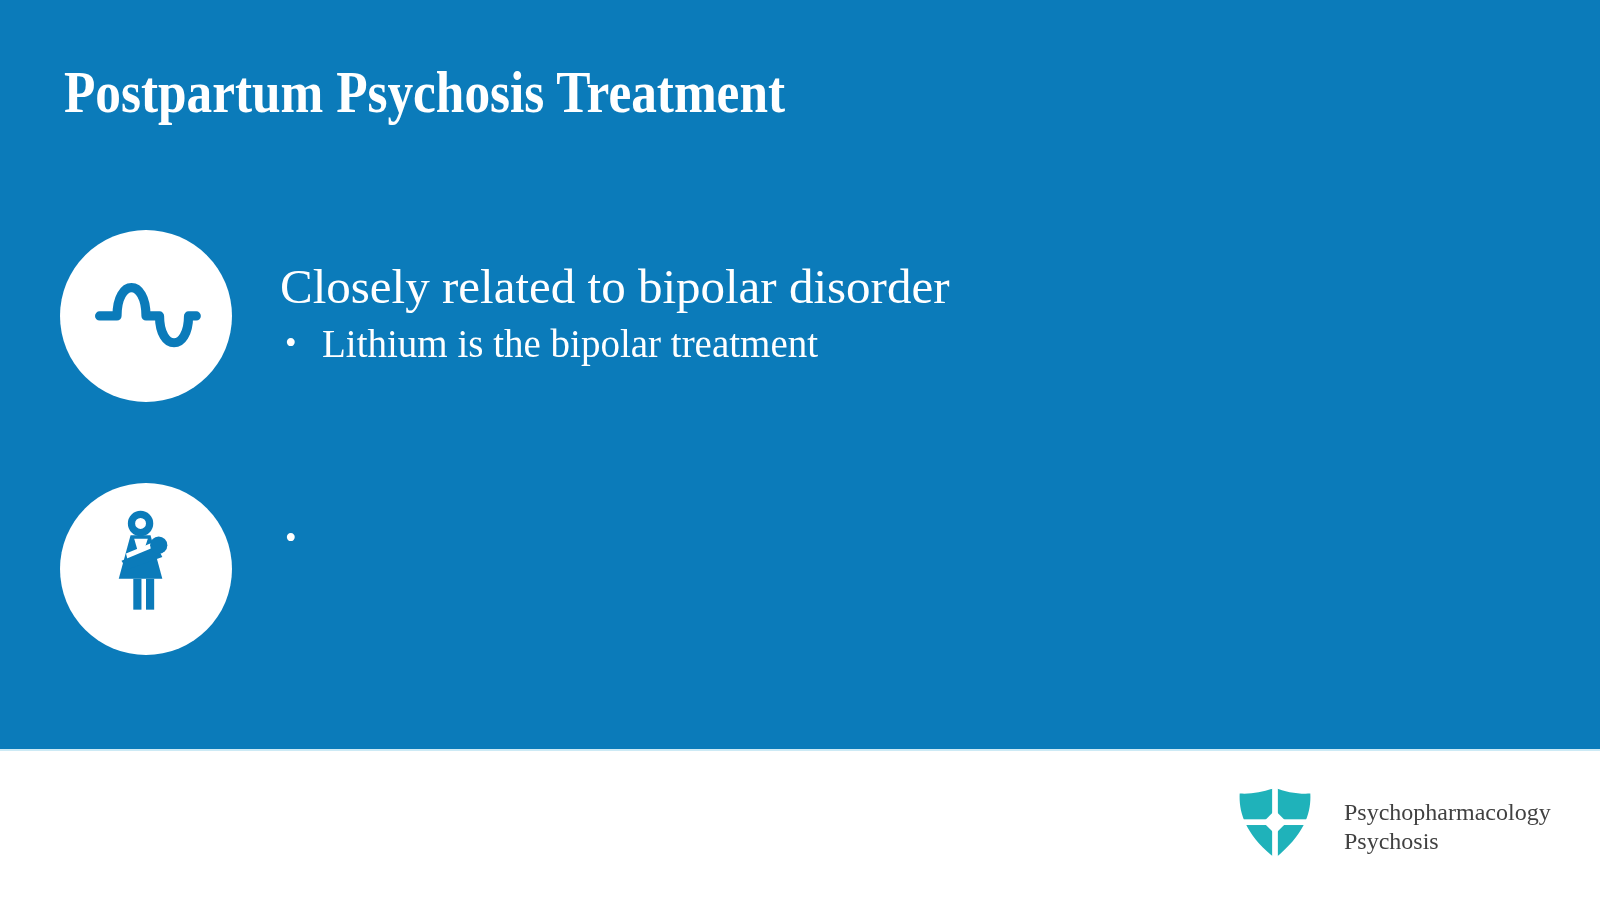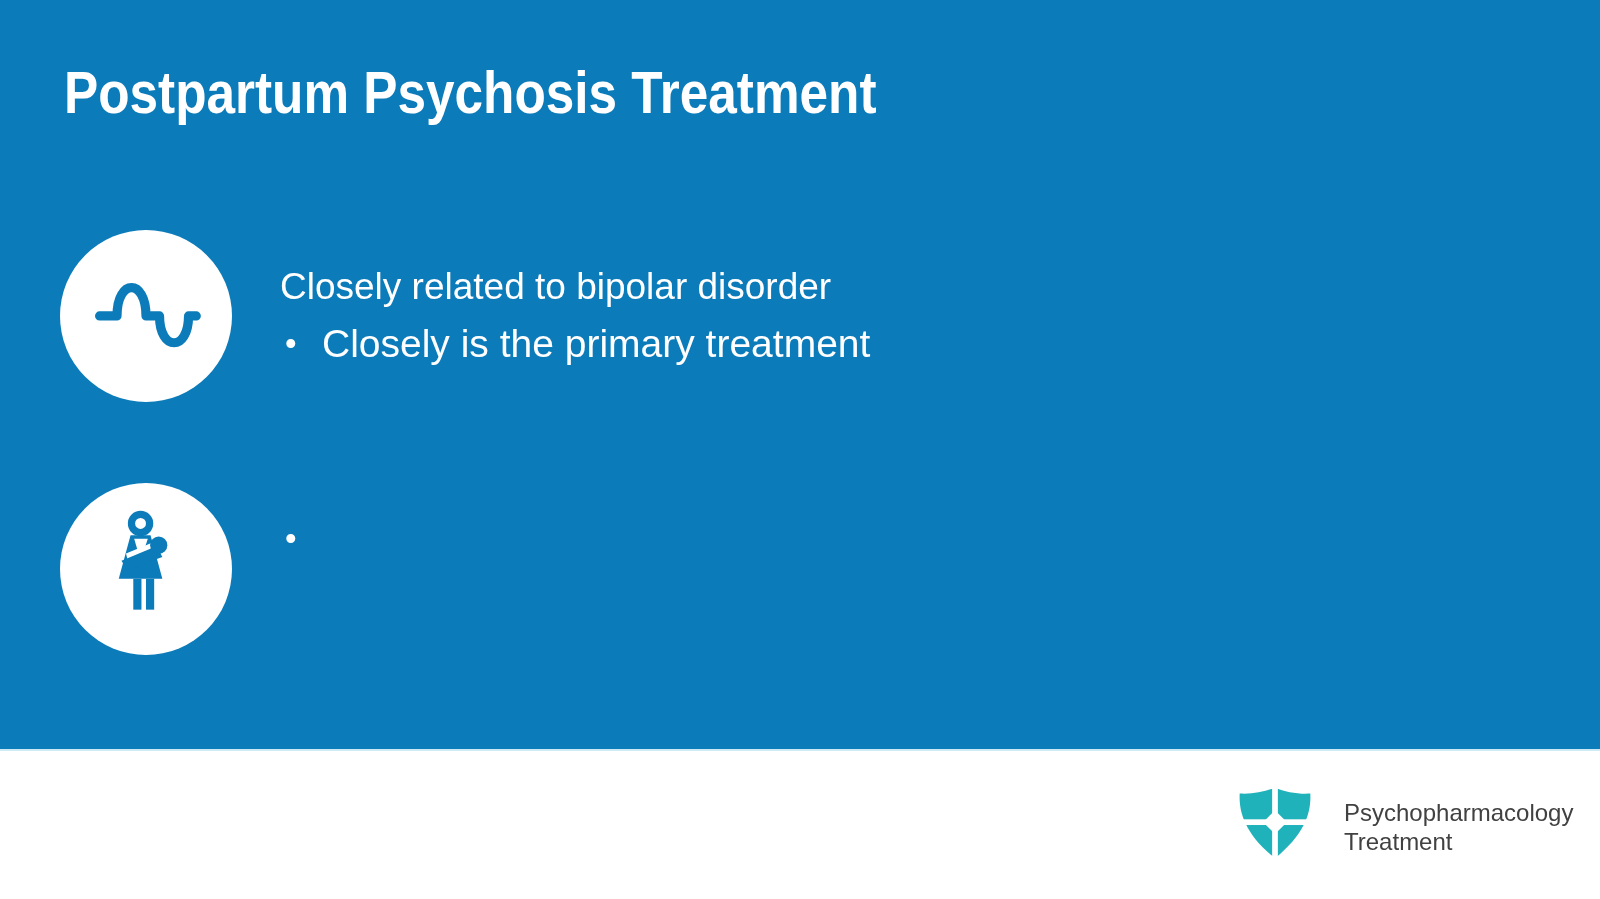--- a/index.html
+++ b/index.html
@@ -6,21 +6,21 @@
     --background-blue:#0b7bba;
     --logo-teal:#1fb2ba;
     --citation-text:#3b3b3b;
     --white:#ffffff;
   }
   *{margin:0;padding:0;box-sizing:border-box;}
   html,body{background:#ffffff;}
   .slide{
     position:relative;width:1600px;height:899px;
     background:#ffffff;overflow:hidden;
-    font-family:Liberation Sans, sans-serif;
+    font-family:Liberation Serif, serif;
   }
   .blue-area{
     position:absolute;left:0;top:0;width:1600px;height:751px;
     background:var(--background-blue);
     border-bottom:2px solid #cdeaf5;
   }
   .slide-title{
     position:absolute;left:64px;top:58px;
     color:var(--white);
     font-size:60px;font-weight:bold;letter-spacing:0;
@@ -33,21 +33,21 @@
     display:flex;align-items:center;justify-content:center;
   }
   .circle-1{top:230px;}
   .circle-2{top:483px;}
   .texts{
     position:absolute;left:280px;color:var(--white);
   }
   .texts-1{top:258px;}
   .texts-2{top:510px;}
   .item-heading{
-    font-size:37px;font-weight:400;line-height:57px;white-space:nowrap;
+    font-size:49px;font-weight:400;line-height:57px;white-space:nowrap;
   }
   .bullet-line{
     display:flex;align-items:stretch;font-size:39px;font-weight:400;line-height:57px;white-space:nowrap;
   }
   .bullet-dot{
     width:42px;padding-left:5px;font-size:33px;
     display:flex;align-items:center;
   }
   .footer{
     position:absolute;left:0;top:753px;width:1600px;height:146px;background:#ffffff;
@@ -75,21 +75,21 @@
       <span>
         <svg class="glyph" width="116" height="116" viewBox="0 0 120 120" aria-hidden="true">
           <path d="M12 62 H30 C30 23 60 23 60 62 H74 C74 99 104 99 104 62 H112" fill="none" stroke="#0b7bba" stroke-width="9.5" stroke-linecap="round" stroke-linejoin="round"></path>
         </svg>
       </span>
     </div>
     <div class="texts texts-1">
       <div class="item-heading">Closely related to bipolar disorder</div>
       <div class="bullet-line">
         <span class="bullet-dot">•</span>
-        <span>Closely is the primary treatment</span>
+        <span>Lithium is the bipolar treatment</span>
       </div>
     </div>
 
     <div class="icon-circle circle-2">
       <span>
         <svg class="glyph" width="92" height="118" viewBox="0 0 100 130" aria-hidden="true">
 
           <circle cx="44" cy="17" r="10" fill="none" stroke="#0b7bba" stroke-width="8"></circle>
 
           <polygon points="33,30 55,30 68,78 20,78" fill="#0b7bba"></polygon>
@@ -125,17 +125,17 @@
 
         <path d="M50 2 C 38 7 22 10 8 9 C 7 30 13 56 50 86 C 87 56 93 30 92 9 C 78 10 62 7 50 2 Z" fill="#1fb2ba"></path>
 
         <rect x="46.6" y="0" width="6.8" height="88" fill="#ffffff"></rect>
         <rect x="0" y="39.6" width="100" height="6.8" fill="#ffffff"></rect>
         <rect x="40" y="33" width="20" height="20" fill="#ffffff" transform="rotate(45 50 43)"></rect>
       </svg>
     </span>
     <div class="logo-text">
       <div>Psychopharmacology</div>
-      <div>Treatment</div>
+      <div>Psychosis</div>
     </div>
   </div>
 
 </div>
 
 </body></html>

